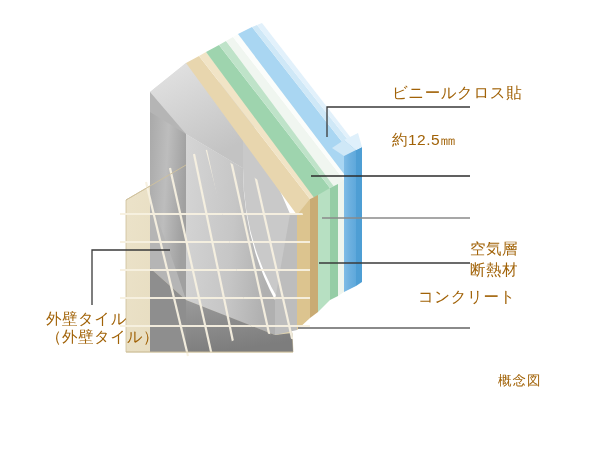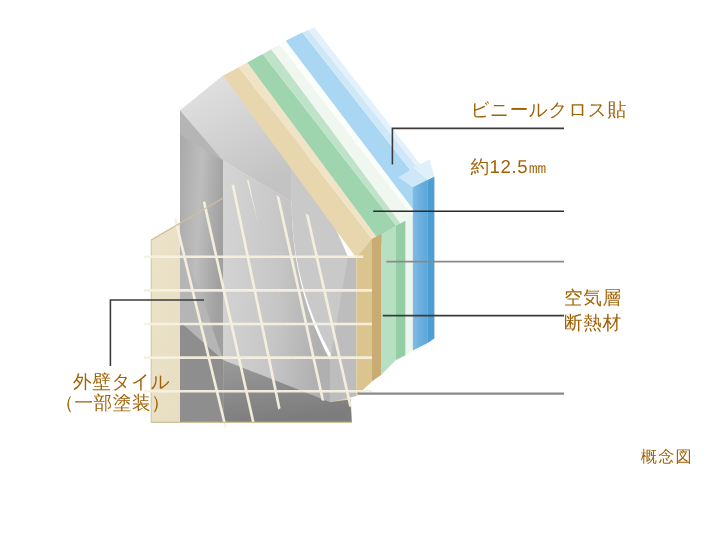--- a/index.html
+++ b/index.html
@@ -17,22 +17,22 @@
   .lbl{
     position:absolute;
     font-family:Liberation Sans, sans-serif;
     color:#a16207;
     line-height:1.18;
     white-space:nowrap;
     letter-spacing:0.5px;
   }
   .lbl .ln{display:block;}
   .r-lbl{font-size:15.5px;text-align:left;}
-  .l-lbl{font-size:15.5px;text-align:right;}
-  .cap{font-size:13.5px;letter-spacing:1px;margin-left:36px;}
+  .l-lbl{font-size:15.5px;text-align:left;}
+  .cap{font-size:13.5px;letter-spacing:1px;}
 </style>
 </head>
 <body>
 
 <div id="stage">
 
   <svg id="art" viewBox="0 0 600 449">
     <defs>
       <linearGradient id="gConcreteTop" x1="0" y1="0" x2="0.45" y2="1">
         <stop offset="0" stop-color="#e4e4e4"></stop>
@@ -203,24 +203,25 @@
 
   <div class="lbl r-lbl" style="left:470px;top:196px;margin-top:44px;">
     <span class="ln">空気層</span>
   </div>
 
   <div class="lbl r-lbl" style="left:470px;top:261px;">
     <span class="ln">断熱材</span>
   </div>
 
   <div class="lbl r-lbl" style="left:418px;top:288px;">
+    <span class="ln">コンクリート</span>
   </div>
 
   <div class="lbl l-lbl" style="left:46px;top:310px;">
     <span class="ln">外壁タイル</span>
-    <span class="ln">（一部塗装）</span>
+    <span class="ln">（外壁タイル）</span>
   </div>
 
   <div class="lbl cap" style="left:498px;top:373px;">
     <span class="ln">概念図</span>
   </div>
 
 </div>
 
 </body></html>

